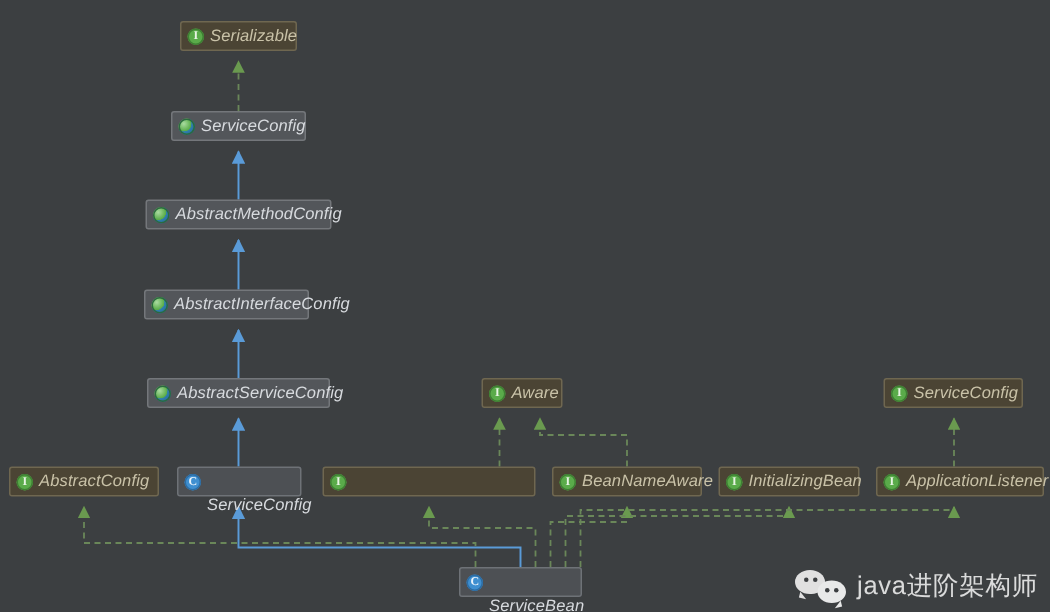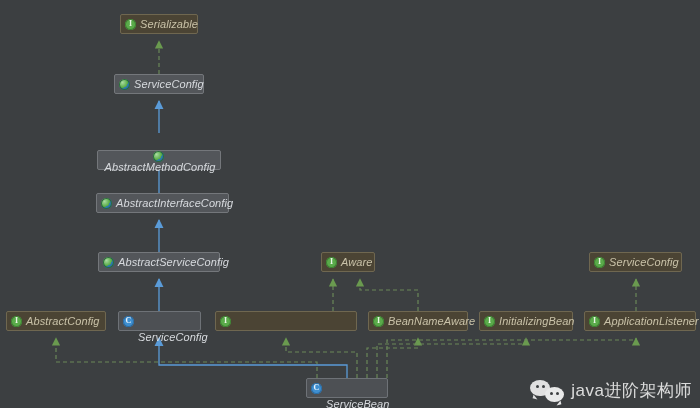--- a/index.html
+++ b/index.html
@@ -205,25 +205,25 @@
 
   <div id="nodes">
       <div class="node iface" style="left: 120px; top: 14px; width: 78px;">
         <span class="ico ico-interface">I</span>
         <span class="label">Serializable</span>
       </div>
       <div class="node abstract" style="left: 114px; top: 74px; width: 90px;">
         <span class="ico ico-abstract"></span>
         <span class="label">ServiceConfig</span>
       </div>
-      <div class="node abstract" style="left: 97px; top: 150px; width: 124px; flex-direction: column;">
+      <div class="node abstract" style="left: 97px; top: 133px; width: 124px;">
         <span class="ico ico-abstract"></span>
         <span class="label">AbstractMethodConfig</span>
       </div>
-      <div class="node abstract" style="left: 96px; top: 193px; width: 133px;">
+      <div class="node abstract" style="left: 96px; top: 193px; width: 110px;">
         <span class="ico ico-abstract"></span>
         <span class="label">AbstractInterfaceConfig</span>
       </div>
       <div class="node abstract" style="left: 98px; top: 252px; width: 122px; text-align: right;">
         <span class="ico ico-abstract"></span>
         <span class="label">AbstractServiceConfig</span>
       </div>
       <div class="node iface" style="left: 321px; top: 252px; width: 54px;">
         <span class="ico ico-interface">I</span>
         <span class="label">Aware</span>

